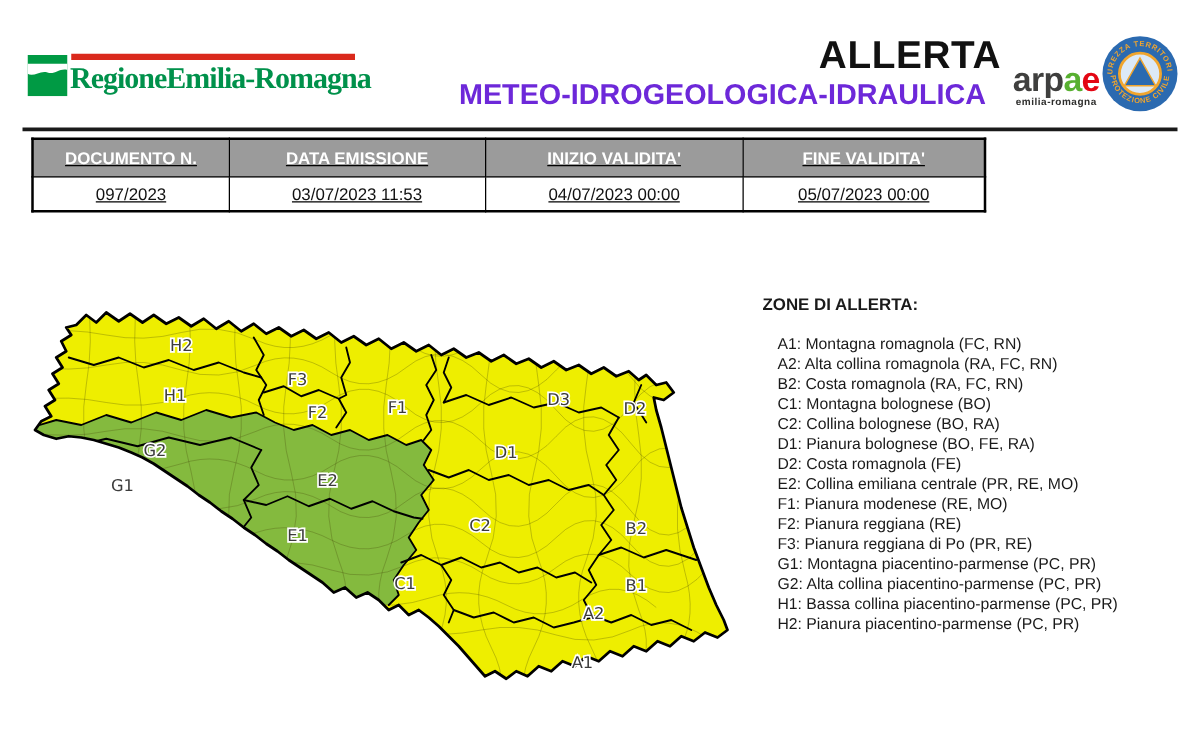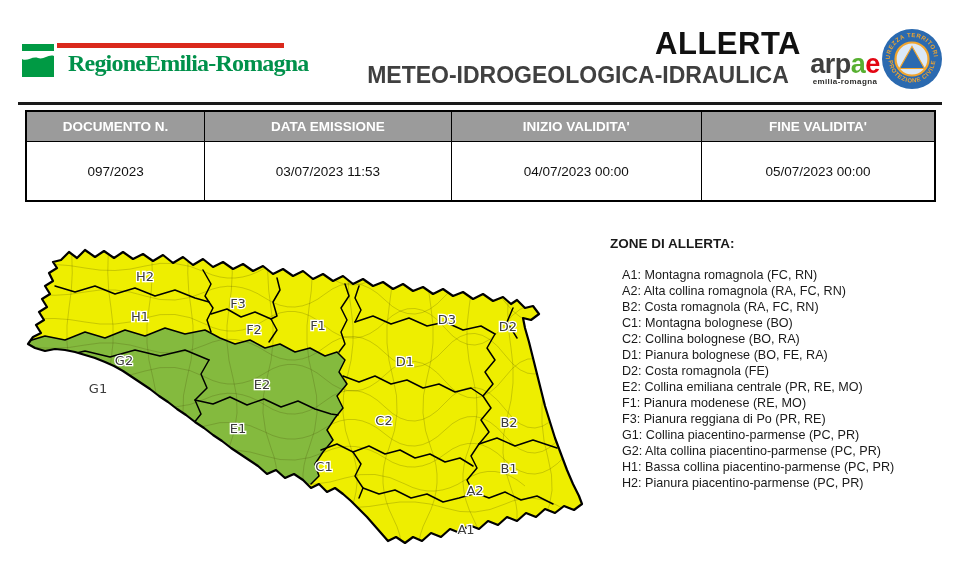--- a/index.html
+++ b/index.html
@@ -3,40 +3,40 @@
 <meta charset="utf-8">
 <style>
   html,body{margin:0;padding:0;background:#fff;}
   #page{position:relative;width:960px;height:588px;background:#fff;overflow:hidden;
         font-family:"Liberation Sans",sans-serif;}
 
   
   #rer-logo{position:absolute;left:22px;top:43px;width:262px;height:40px;}
   #rer-square{position:absolute;left:0;top:1px;width:32px;height:33px;}
   #rer-redbar{position:absolute;left:35px;top:0;width:227px;height:5px;background:#da291c;}
-  #rer-text{position:absolute;left:46px;top:7px;width:230px;font-family:"Liberation Serif",serif;
+  #rer-text{position:absolute;left:34px;top:7px;width:230px;font-family:"Liberation Serif",serif;
             font-weight:bold;font-size:24px;letter-spacing:-0.8px;color:#00914b;white-space:nowrap;}
   #title1{position:absolute;left:728px;top:26px;transform:translateX(-50%);
           font-size:31px;font-weight:bold;color:#111;letter-spacing:0.5px;white-space:nowrap;}
   #title2{position:absolute;left:578px;top:62px;transform:translateX(-50%);
-          font-size:23px;font-weight:bold;color:#404040;white-space:nowrap;}
+          font-size:23px;font-weight:bold;color:#6d28d9;white-space:nowrap;}
   #arpae{position:absolute;left:810px;top:52px;width:70px;text-align:center;}
   #arpae .big{font-size:27px;font-weight:bold;line-height:24px;letter-spacing:-0.5px;}
   #arpae .c1{color:#3f3f3e;} #arpae .c2{color:#58b031;} #arpae .c3{color:#e30613;}
   #arpae .sub{font-size:8px;font-weight:bold;color:#2e2e2d;letter-spacing:0.4px;margin-top:1px;}
   #pclogo{position:absolute;left:880px;top:27px;}
 
   
   #toprule{position:absolute;left:18px;top:102px;width:924px;height:3px;background:#1a1a1a;}
-  #doc-table{position:absolute;left:25px;top:110px;width:911px;border-collapse:collapse;
-             border:2px solid #000;}
+  #doc-table{position:absolute;left:25px;top:110px;width:764px;border-collapse:collapse;
+             border:2px solid #000;text-decoration:underline;}
   #doc-table th{background:#9b9b9b;color:#fff;font-size:13.5px;font-weight:bold;
                 border:1.5px solid #000;height:29px;padding:0;text-align:center;}
   #doc-table td{background:#fff;color:#111;font-size:13.5px;border:1.5px solid #000;
-                height:26px;padding:16px;text-align:center;}
+                height:26px;padding:0;text-align:center;}
 
   
   #map{position:absolute;left:25px;top:238px;width:570px;height:340px;}
   .zone-label{font-family:"DejaVu Sans",sans-serif;font-size:13px;fill:#3c3c3c;
               stroke:#ffffff;stroke-width:2.6px;paint-order:stroke;text-anchor:middle;}
   .zborder{fill:none;stroke:#000;stroke-width:1.5;stroke-linejoin:round;stroke-linecap:round;}
   .muni{fill:none;stroke:rgba(70,70,10,0.33);stroke-width:0.7;}
 
   
   #legend{position:absolute;left:610px;top:236px;width:340px;color:#1a1a1a;}
@@ -216,21 +216,22 @@
     <ul>
       <li>A1: Montagna romagnola (FC, RN)</li>
       <li>A2: Alta collina romagnola (RA, FC, RN)</li>
       <li>B2: Costa romagnola (RA, FC, RN)</li>
       <li>C1: Montagna bolognese (BO)</li>
       <li>C2: Collina bolognese (BO, RA)</li>
       <li>D1: Pianura bolognese (BO, FE, RA)</li>
       <li>D2: Costa romagnola (FE)</li>
       <li>E2: Collina emiliana centrale (PR, RE, MO)</li>
       <li>F1: Pianura modenese (RE, MO)</li>
+      <li>F2: Pianura reggiana (RE)</li>
       <li>F3: Pianura reggiana di Po (PR, RE)</li>
-      <li>G1: Collina piacentino-parmense (PC, PR)</li>
+      <li>G1: Montagna piacentino-parmense (PC, PR)</li>
       <li>G2: Alta collina piacentino-parmense (PC, PR)</li>
       <li>H1: Bassa collina piacentino-parmense (PC, PR)</li>
       <li>H2: Pianura piacentino-parmense (PC, PR)</li>
     </ul>
   </div>
 
 </div>
 
 </body></html>

